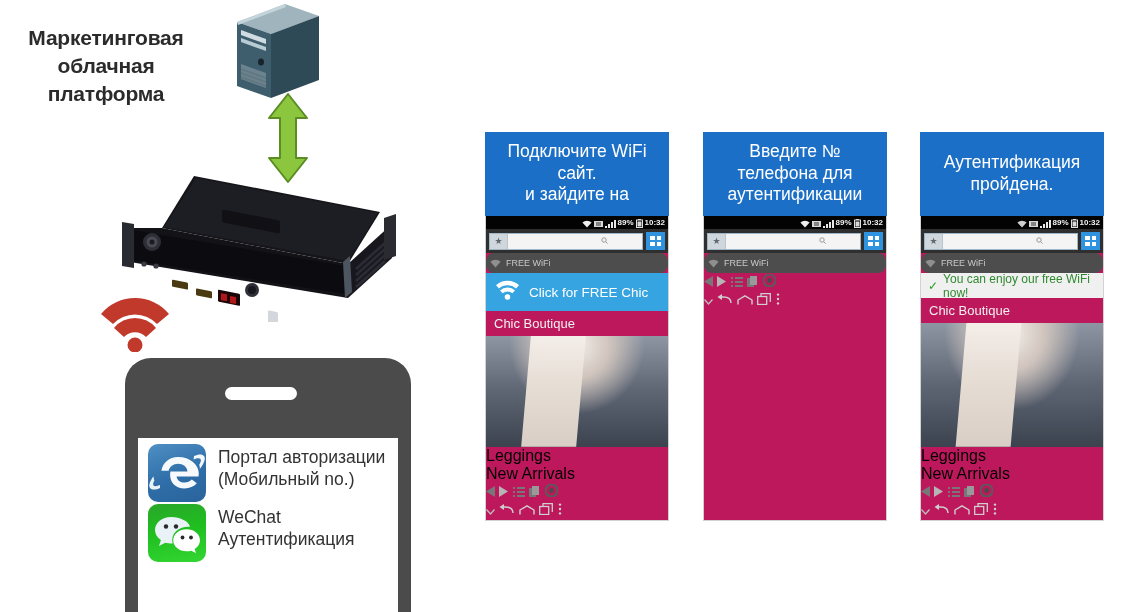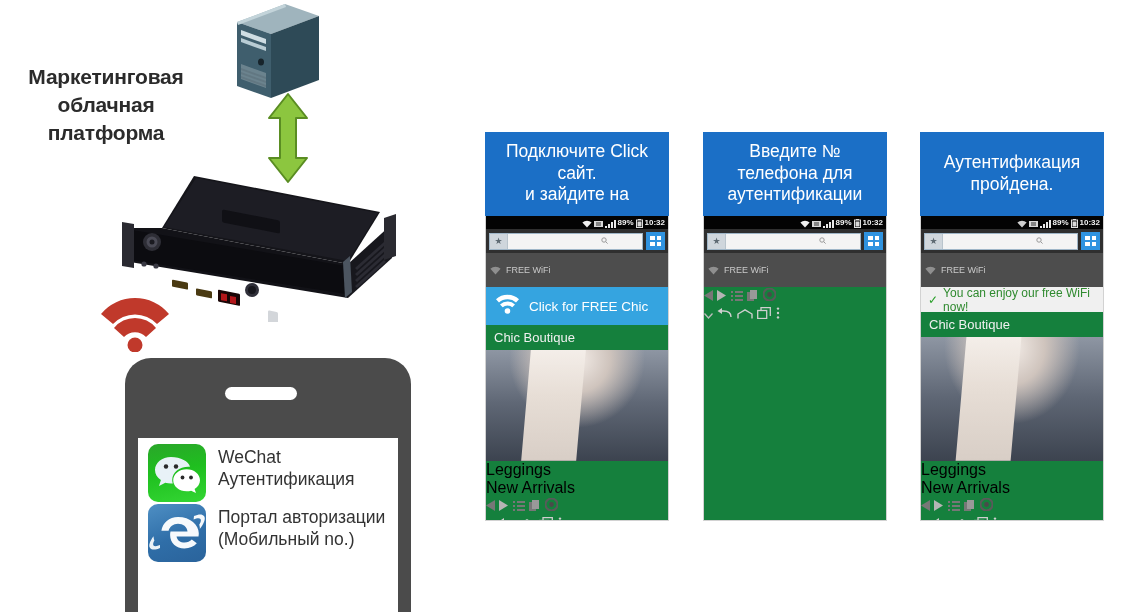--- a/index.html
+++ b/index.html
@@ -21,21 +21,20 @@
     position: absolute;
     left: 6px;
     top: 24px;
     width: 200px;
     text-align: center;
     font-size: 21px;
     font-weight: bold;
     line-height: 1.33;
     color: #2b2b2b;
     letter-spacing: -0.2px;
-    margin-top: 39px;
   }
 
   
   #server-tower {
     position: absolute;
     left: 219px;
     top: 2px;
     width: 106px;
     height: 100px;
   }
@@ -142,21 +141,21 @@
     padding: 10px 4px 11px 4px;
     box-sizing: border-box;
     height: 84px;
     display: flex;
     align-items: center;
     justify-content: center;
   }
   .panel-banner span { display: block; width: 100%; }
 
   .phone-body {
-    background: #15803d;
+    background: #be185d;
     height: 305px;
     position: relative;
     overflow: hidden;
     border: 1px solid #d2d2d2;
     border-top: none;
     box-sizing: border-box;
   }
 
   
   .status-bar {
@@ -225,26 +224,27 @@
     grid-template-columns: 1fr 1fr;
     grid-template-rows: 1fr 1fr;
     gap: 2px;
     padding: 4px;
     box-sizing: border-box;
   }
   .apps-btn i { background: #ffffff; display: block; }
 
   
   .ssid-row {
-    height: 34px;
+    height: 20px;
     background: #4d4d4d;
     display: flex;
     align-items: center;
     padding-left: 4px;
     gap: 5px;
+    border-radius: 8px;
   }
   .ssid-label {
     font-size: 9px;
     color: #c9c9c9;
   }
 
   
   .cta-wifi {
     height: 38px;
     background: #35a4e0;
@@ -535,54 +535,54 @@
   <svg viewBox="0 0 76 56" width="76" height="56">
     <path d="M4 18 A 44 44 0 0 1 72 18 L60 28 A 30 30 0 0 0 16 28 Z" fill="#C0392B"></path>
     <path d="M17 32 A 27 27 0 0 1 59 32 L49 41 A 15 15 0 0 0 27 41 Z" fill="#C0392B"></path>
     <circle cx="38" cy="49" r="7.5" fill="#C0392B"></circle>
   </svg>
 </div>
 
 <div id="handset-mockup">
   <div id="handset-speaker"></div>
   <div id="handset-screen">
+
+    <div class="app-row">
+      <div class="app-icon" id="ie-icon">
+        <svg viewBox="0 0 58 58" width="58" height="58">
+          <path d="M30 13c-8.8 0-15.5 5.9-16.6 13.8h7.2c1-4.1 4.6-7 9.4-7 5.1 0 9 3.1 9.5 7.6H22.5c-.3 1.1-.4 2.3-.4 3.5 0 7.8 5.9 13.6 14.3 13.6 5.2 0 9.6-2 12.4-5.2l-5-3.7c-1.9 2-4.3 3-7.2 3-4.2 0-7.4-2.4-8.1-6.2h22c.2-1 .3-2 .3-3.1C50.8 20.8 42.3 13 30 13z" fill="#ffffff" opacity="0.96"></path>
+          <path d="M46 12c4.5-2 8.3-2.2 10 0 2 2.6.1 7.4-4.2 13 .2-1.2-.1-2.8-.6-4.2 1.7-2.7 2.1-4.8 1.3-5.8-1-1.3-3.7-1-6.9.4z" fill="#ffffff" opacity="0.95"></path>
+          <path d="M12 44c-4.4 2-8.2 2.2-9.9 0-1.8-2.4-.3-6.7 3.4-11.8.1 1.4.4 2.9.9 4.3-1.3 2.3-1.6 4-.9 4.9.9 1.2 3.4 1 6.5-.3z" fill="#ffffff" opacity="0.9"></path>
+        </svg>
+      </div>
+      <div class="app-label">Портал авторизации (Мобильный no.)</div>
+    </div>
 
     <div class="app-row">
       <div class="app-icon" id="wechat-icon">
         <svg viewBox="0 0 58 58" width="58" height="58">
           <path d="M23 13c-9 0-16 5.8-16 13 0 4.1 2.3 7.7 5.9 10.1L11 42l6.3-3.3c1.8.5 3.7.8 5.7.8.6 0 1.2 0 1.8-.1-.4-1.1-.6-2.3-.6-3.5 0-7.3 7.2-13.2 16.1-13.2.6 0 1.1 0 1.7.1C40.8 17.5 32.7 13 23 13z" fill="#e8f2f7"></path>
           <circle cx="18" cy="22.5" r="2.2" fill="#2a2a2a"></circle>
           <circle cx="28" cy="22.5" r="2.2" fill="#2a2a2a"></circle>
           <path d="M52 36.3c0-6.1-6-11-13.4-11s-13.4 4.9-13.4 11 6 11 13.4 11c1.6 0 3.1-.2 4.5-.6L48 49l-1.4-4c3.3-2 5.4-5.2 5.4-8.7z" fill="#ffffff"></path>
           <circle cx="34.5" cy="33.5" r="1.9" fill="#2a2a2a"></circle>
           <circle cx="43" cy="33.5" r="1.9" fill="#2a2a2a"></circle>
         </svg>
       </div>
       <div class="app-label">WeChat Аутентификация</div>
     </div>
 
-    <div class="app-row">
-      <div class="app-icon" id="ie-icon">
-        <svg viewBox="0 0 58 58" width="58" height="58">
-          <path d="M30 13c-8.8 0-15.5 5.9-16.6 13.8h7.2c1-4.1 4.6-7 9.4-7 5.1 0 9 3.1 9.5 7.6H22.5c-.3 1.1-.4 2.3-.4 3.5 0 7.8 5.9 13.6 14.3 13.6 5.2 0 9.6-2 12.4-5.2l-5-3.7c-1.9 2-4.3 3-7.2 3-4.2 0-7.4-2.4-8.1-6.2h22c.2-1 .3-2 .3-3.1C50.8 20.8 42.3 13 30 13z" fill="#ffffff" opacity="0.96"></path>
-          <path d="M46 12c4.5-2 8.3-2.2 10 0 2 2.6.1 7.4-4.2 13 .2-1.2-.1-2.8-.6-4.2 1.7-2.7 2.1-4.8 1.3-5.8-1-1.3-3.7-1-6.9.4z" fill="#ffffff" opacity="0.95"></path>
-          <path d="M12 44c-4.4 2-8.2 2.2-9.9 0-1.8-2.4-.3-6.7 3.4-11.8.1 1.4.4 2.9.9 4.3-1.3 2.3-1.6 4-.9 4.9.9 1.2 3.4 1 6.5-.3z" fill="#ffffff" opacity="0.9"></path>
-        </svg>
-      </div>
-      <div class="app-label">Портал авторизации (Мобильный no.)</div>
-    </div>
-
   </div>
 </div>
 
 <div class="phone-panel" id="phone-panel-1">
 
   <div class="panel-banner">
     <span>
-      <span style="display:block">Подключите Click</span>
+      <span style="display:block">Подключите WiFi</span>
       <span style="display:block">сайт.</span>
       <span style="display:block">и зайдите на</span>
     </span>
   </div>
 
   <div class="phone-body">
 
     <div class="status-bar">
       <span class="sb-icon">
         <svg width="10" height="8" viewBox="0 0 10 8">

